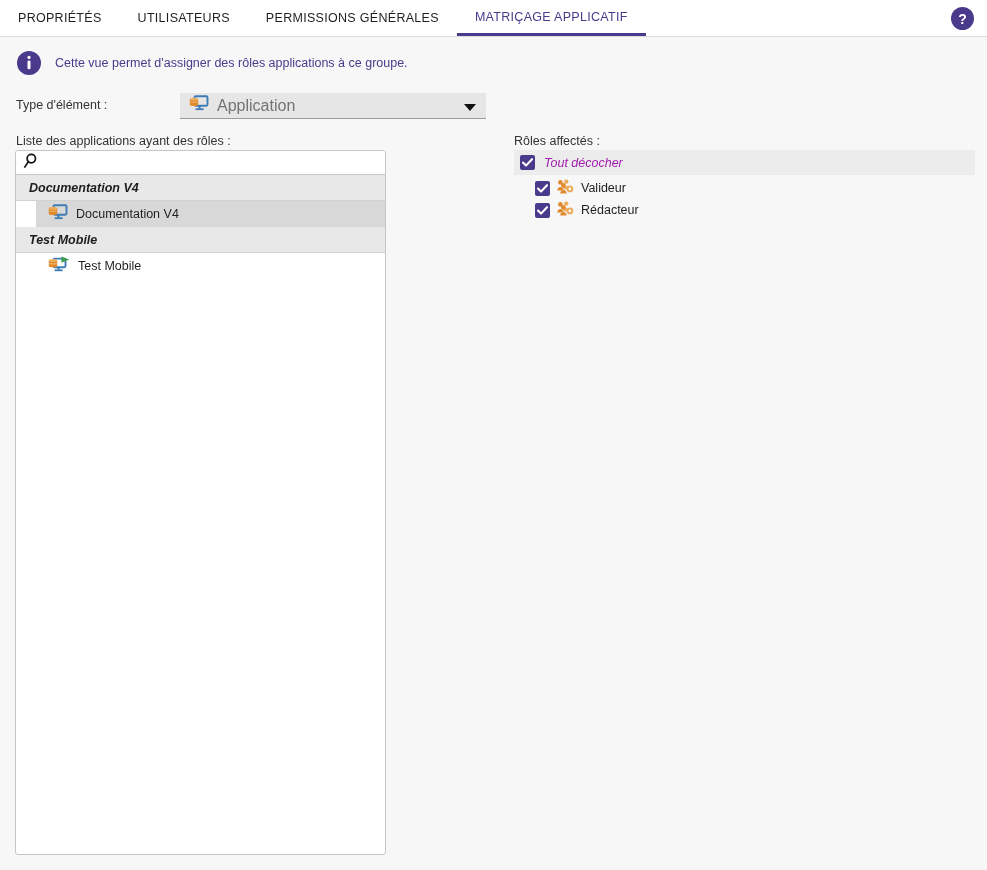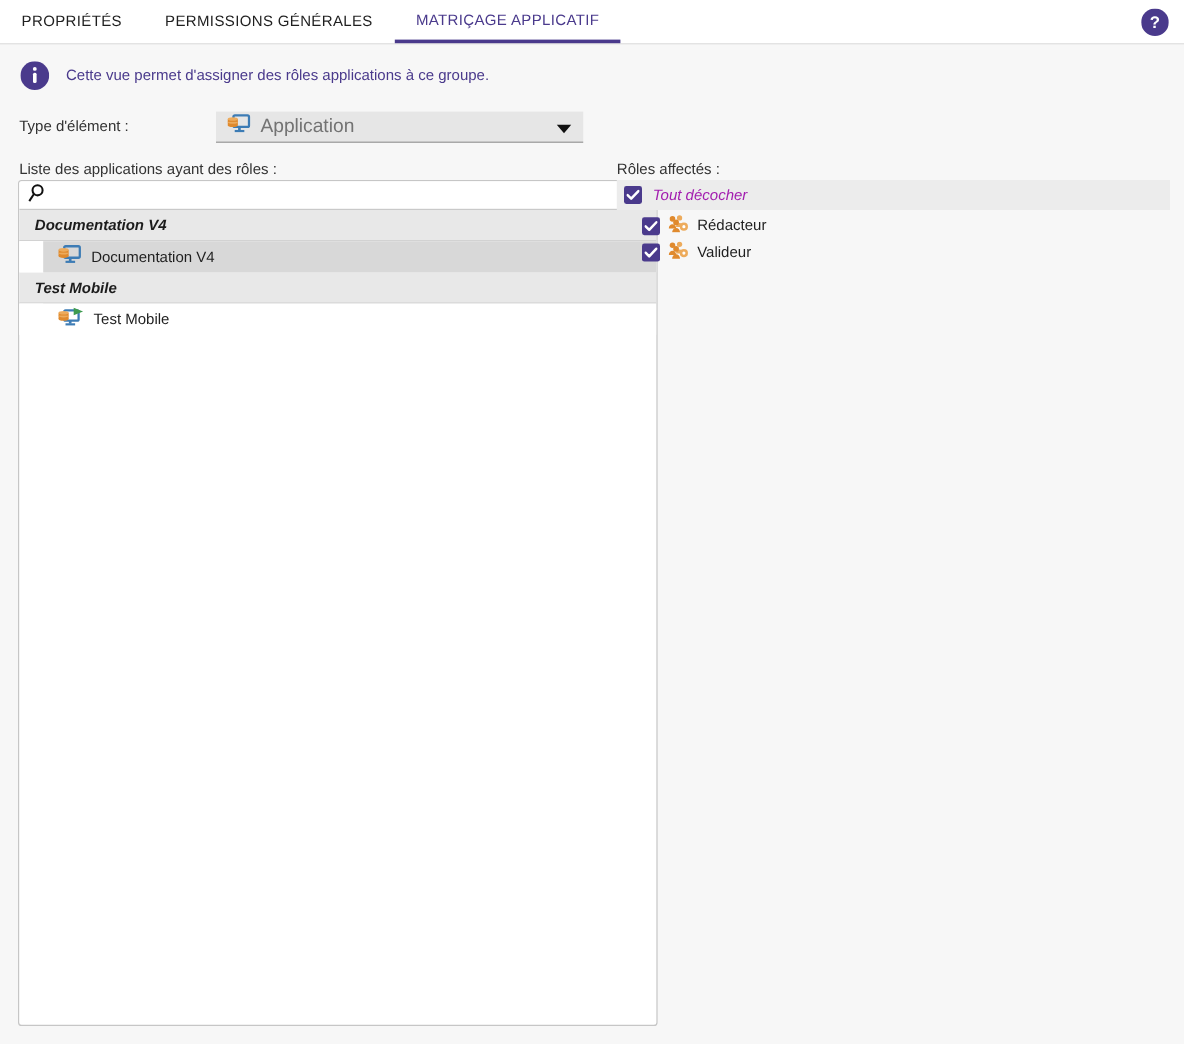--- a/index.html
+++ b/index.html
@@ -142,21 +142,21 @@
     font-size: 12.5px;
     color: #333;
   }
   #apps-heading { left: 16px; top: 134px; }
   #roles-heading { left: 514px; top: 134px; }
 
   
   .apps-panel {
     position: absolute;
     left: 15px; top: 150px;
-    width: 533px;
+    width: 371px;
     height: 705px;
     background: #ffffff;
     border: 1px solid #c6c6c6;
     border-radius: 3px;
     box-sizing: border-box;
     overflow: hidden;
   }
   .search-row {
     height: 24px;
     border-bottom: 1px solid #c9c9c9;
@@ -267,20 +267,23 @@
 </style>
 </head>
 <body>
 
 <div class="topbar">
   <div class="topbar-inner">
 
 
     <div class="tab">
       <span>PROPRIÉTÉS</span>
+    </div>
+    <div class="tab">
+      <span>UTILISATEURS</span>
     </div>
     <div class="tab">
       <span>PERMISSIONS GÉNÉRALES</span>
     </div>
     <div class="tab active">
       <span>MATRIÇAGE APPLICATIF</span>
     </div>
   </div>
 
   <div class="help-btn">
@@ -405,37 +408,37 @@
         <circle cx="3.4" cy="3.4" r="2.3" fill="#e08a2e"></circle>
         <path d="M0.3 11.4c0-2.1 1.4-3.5 3.1-3.5s3.1 1.4 3.1 3.5z" fill="#e08a2e"></path>
         <circle cx="9.3" cy="2.6" r="2.2" fill="#edab5c"></circle>
         <path d="M6.3 10.2c0-2 1.3-3.3 3-3.3s3 1.3 3 3.3z" fill="#edab5c"></path>
         <circle cx="6.4" cy="6.4" r="2.4" fill="#e08a2e"></circle>
         <path d="M3.1 14.6c0-2.2 1.5-3.7 3.3-3.7s3.3 1.5 3.3 3.7z" fill="#e08a2e"></path>
         <circle cx="12.9" cy="9.9" r="3.4" fill="#edab5c"></circle>
         <circle cx="12.9" cy="9.9" r="1.3" fill="#ffffff"></circle>
       </svg>
     </span>
-    <span class="role-label">Rédacteur</span>
+    <span class="role-label">Valideur</span>
   </div>
 
   <div class="role-row">
     <span class="cb">
       <svg width="11" height="9" viewBox="0 0 11 9">
         <polyline points="1,4.6 4,7.6 10,1.2" fill="none" stroke="#ffffff" stroke-width="2.1" stroke-linecap="round" stroke-linejoin="round"></polyline>
       </svg>
     </span>
     <span class="ico">
       <svg width="17" height="15" viewBox="0 0 17 15">
         <circle cx="3.4" cy="3.4" r="2.3" fill="#e08a2e"></circle>
         <path d="M0.3 11.4c0-2.1 1.4-3.5 3.1-3.5s3.1 1.4 3.1 3.5z" fill="#e08a2e"></path>
         <circle cx="9.3" cy="2.6" r="2.2" fill="#edab5c"></circle>
         <path d="M6.3 10.2c0-2 1.3-3.3 3-3.3s3 1.3 3 3.3z" fill="#edab5c"></path>
         <circle cx="6.4" cy="6.4" r="2.4" fill="#e08a2e"></circle>
         <path d="M3.1 14.6c0-2.2 1.5-3.7 3.3-3.7s3.3 1.5 3.3 3.7z" fill="#e08a2e"></path>
         <circle cx="12.9" cy="9.9" r="3.4" fill="#edab5c"></circle>
         <circle cx="12.9" cy="9.9" r="1.3" fill="#ffffff"></circle>
       </svg>
     </span>
-    <span class="role-label">Valideur</span>
+    <span class="role-label">Rédacteur</span>
   </div>
 
 </div>
 
 </body></html>

